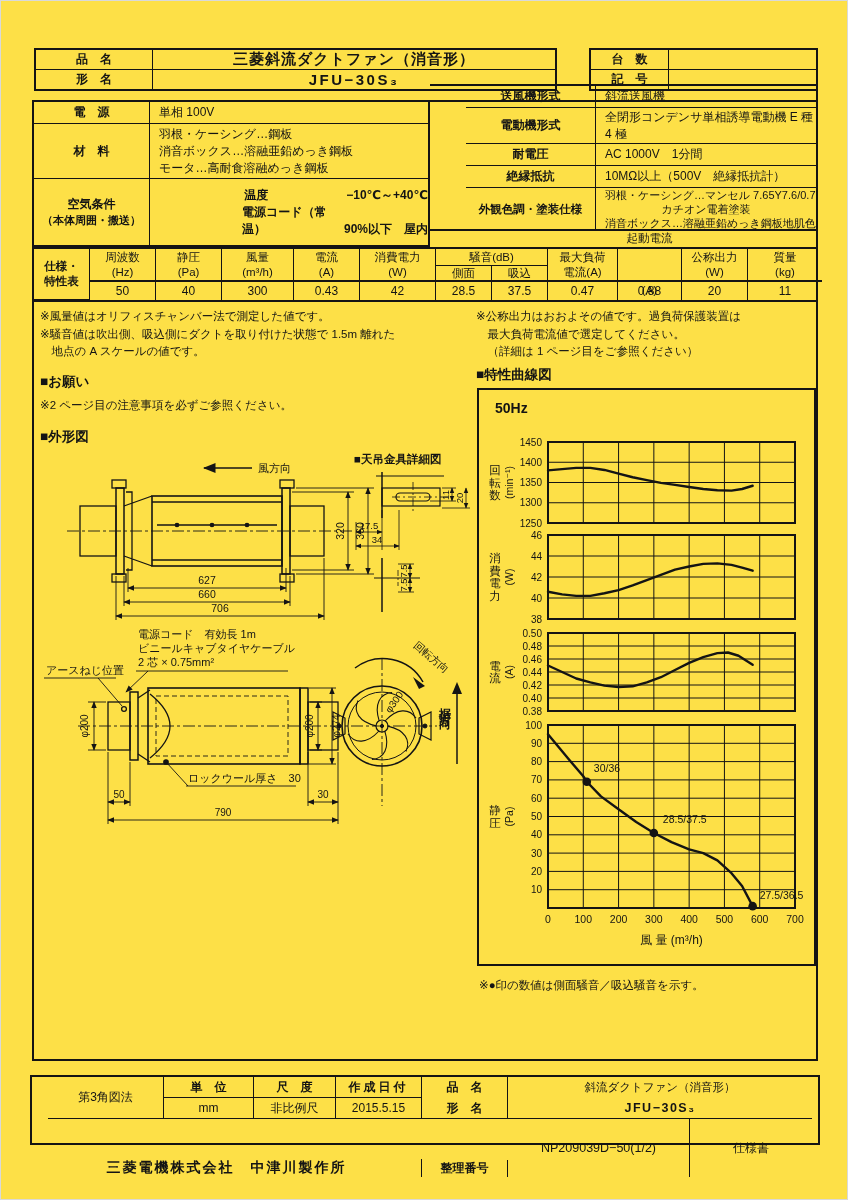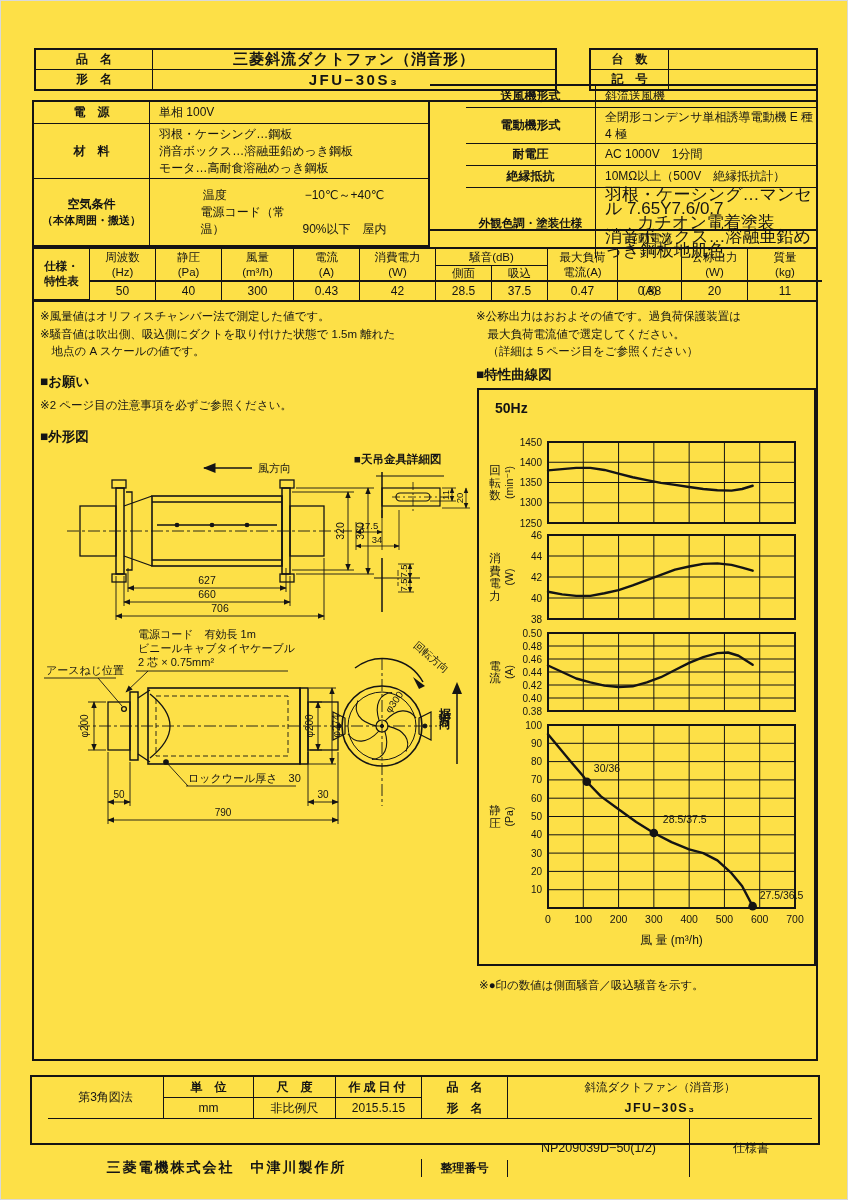--- a/index.html
+++ b/index.html
@@ -67,37 +67,37 @@
     <div class="gc lab">材　料</div>
     <div class="gc nbr left col" style="align-items:flex-start;">
       <div class="ln">羽根・ケーシング…鋼板</div>
       <div class="ln">消音ボックス…溶融亜鉛めっき鋼板</div>
       <div class="ln">モータ…高耐食溶融めっき鋼板</div>
     </div>
     <div class="gc nbb lab col">
       <div>空気条件</div>
       <div style="font-size:11px;font-weight:700;">（本体周囲・搬送）</div>
     </div>
-    <div class="gc nbb nbr left col" style="align-items:center;">
+    <div class="gc nbb nbr left col" style="align-items:flex-end;font-weight:bold;">
       <div class="ln"><span class="k">温度</span><span>−10℃～+40℃</span></div>
       <div class="ln"><span class="k">電源コード（常温）</span><span>90%以下　屋内</span></div>
     </div>
   </div>
 
   <div class="abs specR">
     <div class="gc lab">送風機形式</div>
     <div class="gc nbr left">斜流送風機</div>
     <div class="gc lab">電動機形式</div>
     <div class="gc nbr left">全閉形コンデンサ単相誘導電動機 E 種 4 極</div>
     <div class="gc lab">耐電圧</div>
     <div class="gc nbr left">AC 1000V　1分間</div>
     <div class="gc lab">絶縁抵抗</div>
     <div class="gc nbr left">10MΩ以上（500V　絶縁抵抗計）</div>
     <div class="gc nbb lab" style="font-size:11.5px;">外観色調・塗装仕様</div>
-    <div class="gc nbb nbr col" style="font-size:17px;line-height:14px;align-items:center;">
+    <div class="gc nbb nbr col" style="font-size:11px;line-height:14px;align-items:center;">
       <div style="align-self:flex-start;padding-left:9px;">羽根・ケーシング…マンセル 7.65Y7.6/0.7</div>
       <div>カチオン電着塗装</div>
       <div style="align-self:flex-start;padding-left:9px;">消音ボックス…溶融亜鉛めっき鋼板地肌色</div>
     </div>
   </div>
 
   <div class="abs specs">
     <div class="gc lab col" style="grid-area:1/1/4/2;font-size:11.5px;line-height:15px;text-align:right;">
       <div>仕様・</div>
       <div>特性表</div>
@@ -155,21 +155,21 @@
   </div>
 
   <div class="abs note" style="left:40px;top:308px;width:432px;">
     <div>※風量値はオリフィスチャンバー法で測定した値です。</div>
     <div>※騒音値は吹出側、吸込側にダクトを取り付けた状態で 1.5m 離れた</div>
     <div>　地点の A スケールの値です。</div>
   </div>
   <div class="abs note" style="left:476px;top:308px;width:344px;">
     <div>※公称出力はおおよその値です。過負荷保護装置は</div>
     <div>　最大負荷電流値で選定してください。</div>
-    <div>　（詳細は 5 ページ目をご参照ください）</div>
+    <div>　（詳細は 1 ページ目をご参照ください）</div>
   </div>
 
   <div class="abs h1" style="left:40px;top:373px;">■お願い</div>
   <div class="abs note" style="left:40px;top:397px;">※2 ページ目の注意事項を必ずご参照ください。</div>
   <div class="abs h1" style="left:40px;top:428px;">■外形図</div>
   <div class="abs h1" style="left:476px;top:366px;">■特性曲線図</div>
 
   <svg class="abs" style="left:52px;top:446px;" width="420" height="182" viewBox="0 0 420 182">
     <defs>
         <marker id="arrA" viewBox="0 0 10 10" refX="9" refY="5" markerWidth="8" markerHeight="8" orient="auto-start-reverse">

